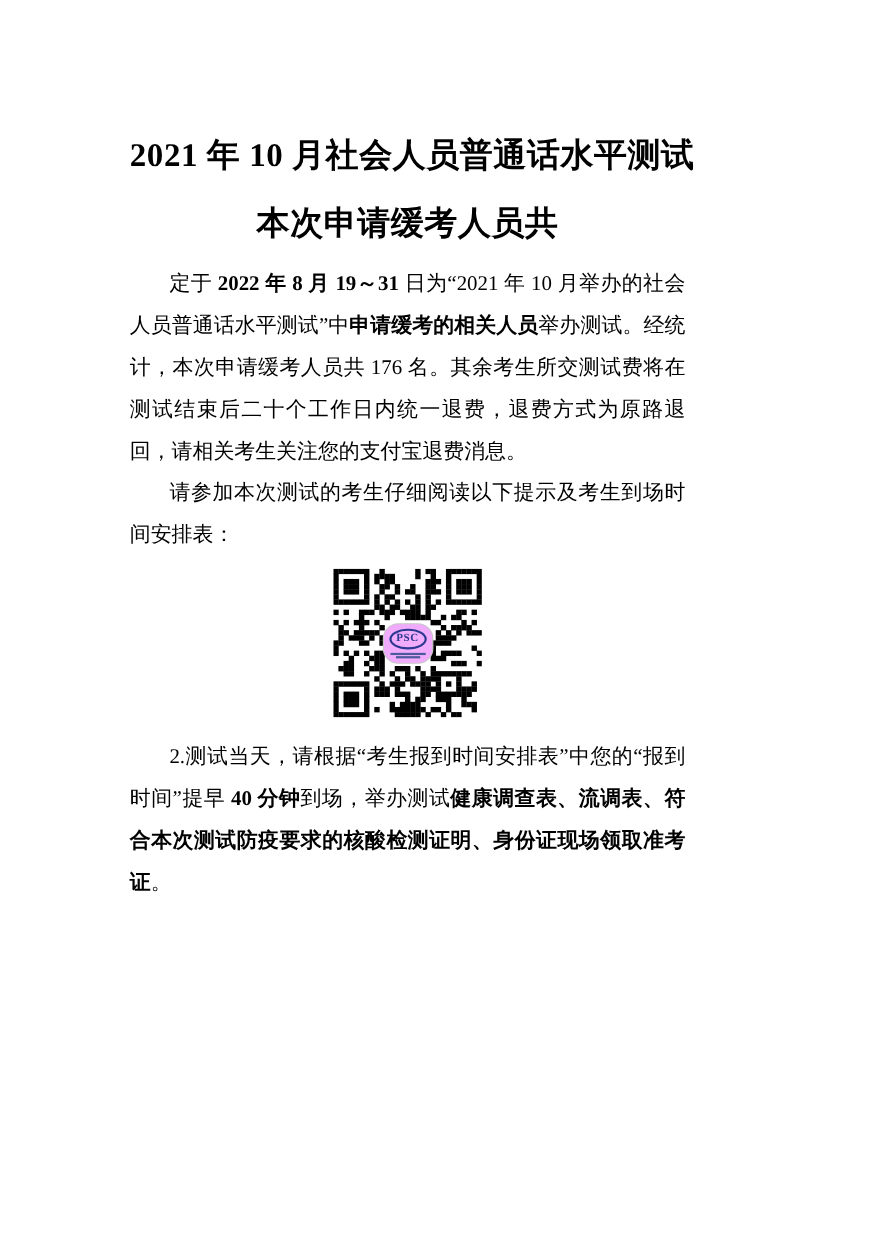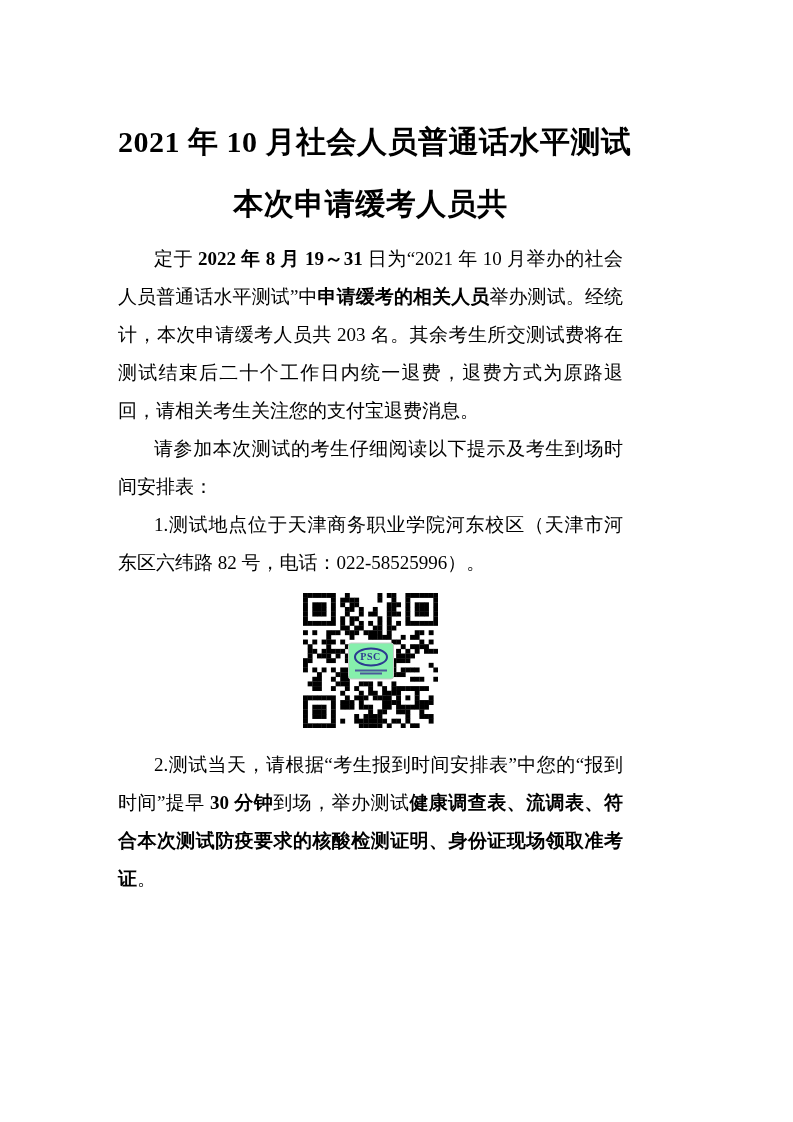--- a/index.html
+++ b/index.html
@@ -58,23 +58,23 @@
     background: #ffffff;
   }
   .qr-box svg { display: block; }
   .psc-logo {
     position: absolute;
     left: 50%;
     top: 50%;
     transform: translate(-50%, -50%);
     width: 46px;
     height: 37px;
-    background: #86efac;
+    background: #f0abfc;
     border: 1px solid #c9c9c9;
-    border-radius: 3px;
+    border-radius: 14px;
     display: flex;
     flex-direction: column;
     align-items: center;
     justify-content: center;
     box-sizing: border-box;
   }
   .psc-oval {
     width: 34px;
     height: 19px;
     border: 2px solid #2b3990;
@@ -107,23 +107,22 @@
 </style>
 </head>
 <body>
 
 <div class="page">
 
   <h1 class="title-line">2021 年 10 月社会人员普通话水平测试</h1>
   <h1 class="title-line second">本次申请缓考人员共</h1>
 
   <div class="body-block" id="paras-before">
-      <p class="para"><span>定于 </span><b>2022 年 8 月 19～31</b><span> 日为“2021 年 10 月举办的社会人员普通话水平测试”中</span><b>申请缓考的相关人员</b><span>举办测试。经统计，本次申请缓考人员共 203 名。其余考生所交测试费将在测试结束后二十个工作日内统一退费，退费方式为原路退回，请相关考生关注您的支付宝退费消息。</span></p>
+      <p class="para"><span>定于 </span><b>2022 年 8 月 19～31</b><span> 日为“2021 年 10 月举办的社会人员普通话水平测试”中</span><b>申请缓考的相关人员</b><span>举办测试。经统计，本次申请缓考人员共 176 名。其余考生所交测试费将在测试结束后二十个工作日内统一退费，退费方式为原路退回，请相关考生关注您的支付宝退费消息。</span></p>
       <p class="para"><span>请参加本次测试的考生仔细阅读以下提示及考生到场时间安排表：</span></p>
-      <p class="para"><span>1.测试地点位于天津商务职业学院河东校区（天津市河东区六纬路 82 号，电话：022-58525996）。</span></p>
     </div>
 
   <div class="qr-row">
     <div class="qr-box">
       <svg id="qr-svg" width="135" height="135" viewBox="0 0 135 135">
           <rect x="0.00" y="0.00" width="4.91" height="4.91" fill="#000000"></rect>
           <rect x="4.66" y="0.00" width="4.91" height="4.91" fill="#000000"></rect>
           <rect x="9.31" y="0.00" width="4.91" height="4.91" fill="#000000"></rect>
           <rect x="13.97" y="0.00" width="4.91" height="4.91" fill="#000000"></rect>
           <rect x="18.62" y="0.00" width="4.91" height="4.91" fill="#000000"></rect>
@@ -495,16 +494,16 @@
         </div>
         <div class="psc-sub">
           <i class="l1"></i>
             <i class="l2"></i>
         </div>
       </div>
     </div>
   </div>
 
   <div class="after-block" id="paras-after">
-      <p class="para"><span>2.测试当天，请根据“考生报到时间安排表”中您的“报到时间”提早 </span><b>30 分钟</b><span>到场，举办测试</span><b>健康调查表、流调表、符合本次测试防疫要求的核酸检测证明、身份证现场领取准考证</b><span>。</span></p>
+      <p class="para"><span>2.测试当天，请根据“考生报到时间安排表”中您的“报到时间”提早 </span><b>40 分钟</b><span>到场，举办测试</span><b>健康调查表、流调表、符合本次测试防疫要求的核酸检测证明、身份证现场领取准考证</b><span>。</span></p>
     </div>
 
 </div>
 
 </body></html>

